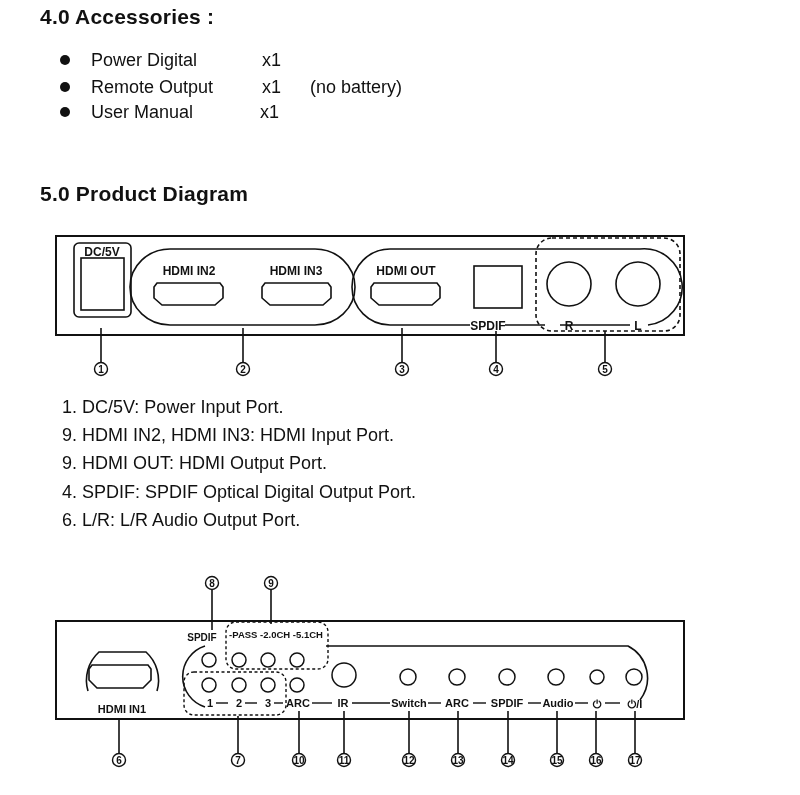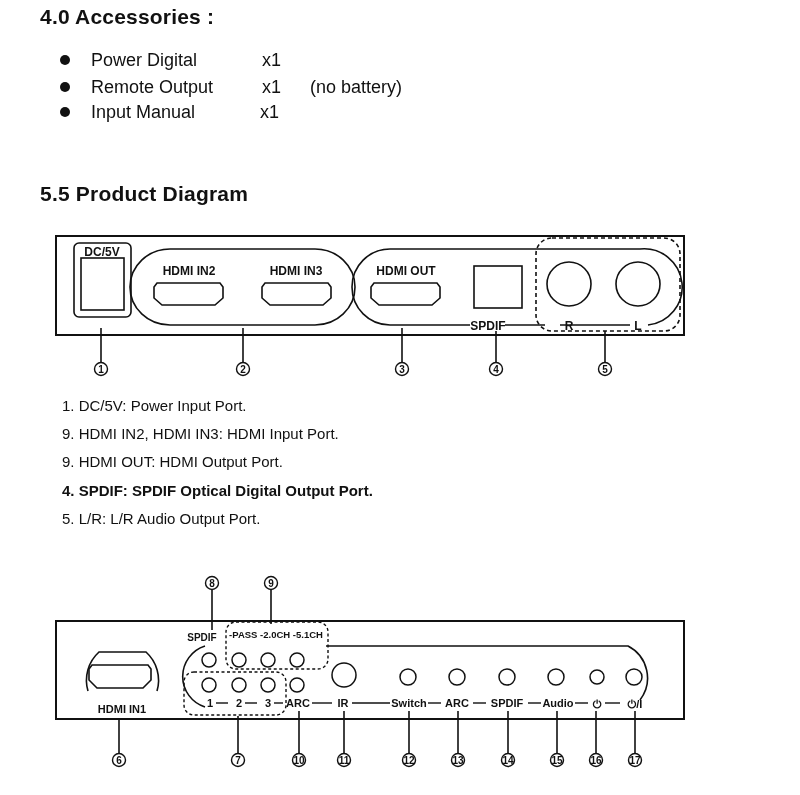--- a/index.html
+++ b/index.html
@@ -3,21 +3,21 @@
 <meta charset="utf-8">
 <style>
   html, body { margin: 0; padding: 0; background: #ffffff; }
   body { width: 800px; height: 795px; position: relative; overflow: hidden;
          font-family: "Liberation Sans", sans-serif; color: #111; }
   .h { position: absolute; font-weight: bold; font-size: 21px; letter-spacing: 0.2px; margin: 0; }
   .acc { position: absolute; left: 60px; font-size: 18px; }
   .acc .bullet { position: absolute; left: 0; top: 5px; width: 10px; height: 10px; border-radius: 50%; background: #111; }
   .acc .name { position: absolute; left: 31px; white-space: nowrap; }
   .acc .qty { position: absolute; left: 202px; white-space: nowrap; }
-  .desc { position: absolute; left: 62px; font-size: 15px; white-space: nowrap; }
+  .desc { position: absolute; left: 62px; font-size: 18px; white-space: nowrap; }
   svg { position: absolute; left: 0; }
   svg text { font-family: "Liberation Sans", sans-serif; font-weight: bold; fill: #111; }
   .num { font-family: "Liberation Sans", sans-serif; font-size: 10px; font-weight: bold; }
 </style>
 </head>
 <body>
 
 <h1 class="h" style="left:40px;top:5px;">4.0 Accessories :</h1>
 
 <div class="acc" style="top:50px;">
@@ -26,25 +26,25 @@
   <span class="qty">x1</span>
 </div>
 <div class="acc" style="top:77px;">
   <span class="bullet"></span>
   <span class="name">Remote Output</span>
   <span class="qty">x1</span>
   <span class="qty" style="left:232px;margin-left:18px;">(no battery)</span>
 </div>
 <div class="acc" style="top:102px;">
   <span class="bullet"></span>
-  <span class="name">Input Manual</span>
+  <span class="name">User Manual</span>
   <span class="qty" style="left:200px;">x1</span>
 </div>
 
-<h1 class="h" style="left:40px;top:182px;">5.5 Product Diagram</h1>
+<h1 class="h" style="left:40px;top:182px;">5.0 Product Diagram</h1>
 
 <svg width="800" height="160" style="top:225px;" viewBox="0 0 800 160">
   <g fill="none" stroke="#111" stroke-width="2">
     <rect x="56" y="11" width="628" height="99"></rect>
   </g>
   <g fill="none" stroke="#111" stroke-width="1.6">
 
     <rect x="74" y="18" width="57" height="74" rx="5"></rect>
     <rect x="81" y="33" width="43" height="52"></rect>
 
@@ -90,22 +90,22 @@
   <text class="num" x="101" y="148" text-anchor="middle">1</text>
   <text class="num" x="243" y="148" text-anchor="middle">2</text>
   <text class="num" x="402" y="148" text-anchor="middle">3</text>
   <text class="num" x="496" y="148" text-anchor="middle">4</text>
   <text class="num" x="605" y="148" text-anchor="middle">5</text>
 </svg>
 
 <div class="desc" style="top:397px;">1.  DC/5V: Power Input Port.</div>
 <div class="desc" style="top:425px;">9.  HDMI IN2, HDMI IN3: HDMI Input Port.</div>
 <div class="desc" style="top:453px;">9.  HDMI OUT: HDMI Output Port.</div>
-<div class="desc" style="top:482px;font-weight:bold;">4.  SPDIF:  SPDIF Optical Digital Output Port.</div>
-<div class="desc" style="top:510px;">5.  L/R: L/R Audio Output Port.</div>
+<div class="desc" style="top:482px;">4.  SPDIF:  SPDIF Optical Digital Output Port.</div>
+<div class="desc" style="top:510px;">6.  L/R: L/R Audio Output Port.</div>
 
 <svg width="800" height="225" style="top:570px;" viewBox="0 0 800 225">
   <g fill="none" stroke="#111" stroke-width="2">
     <rect x="56" y="51" width="628" height="98"></rect>
   </g>
   <g fill="none" stroke="#111" stroke-width="1.6">
 
     <path d="M88,121 A38,38 0 0 1 99,82 H146 A38,38 0 0 1 157,121"></path>
     <path d="M92,95 H148 L151,99 V110 L143,118 H97 L89,110 V99 Z"></path>
 

